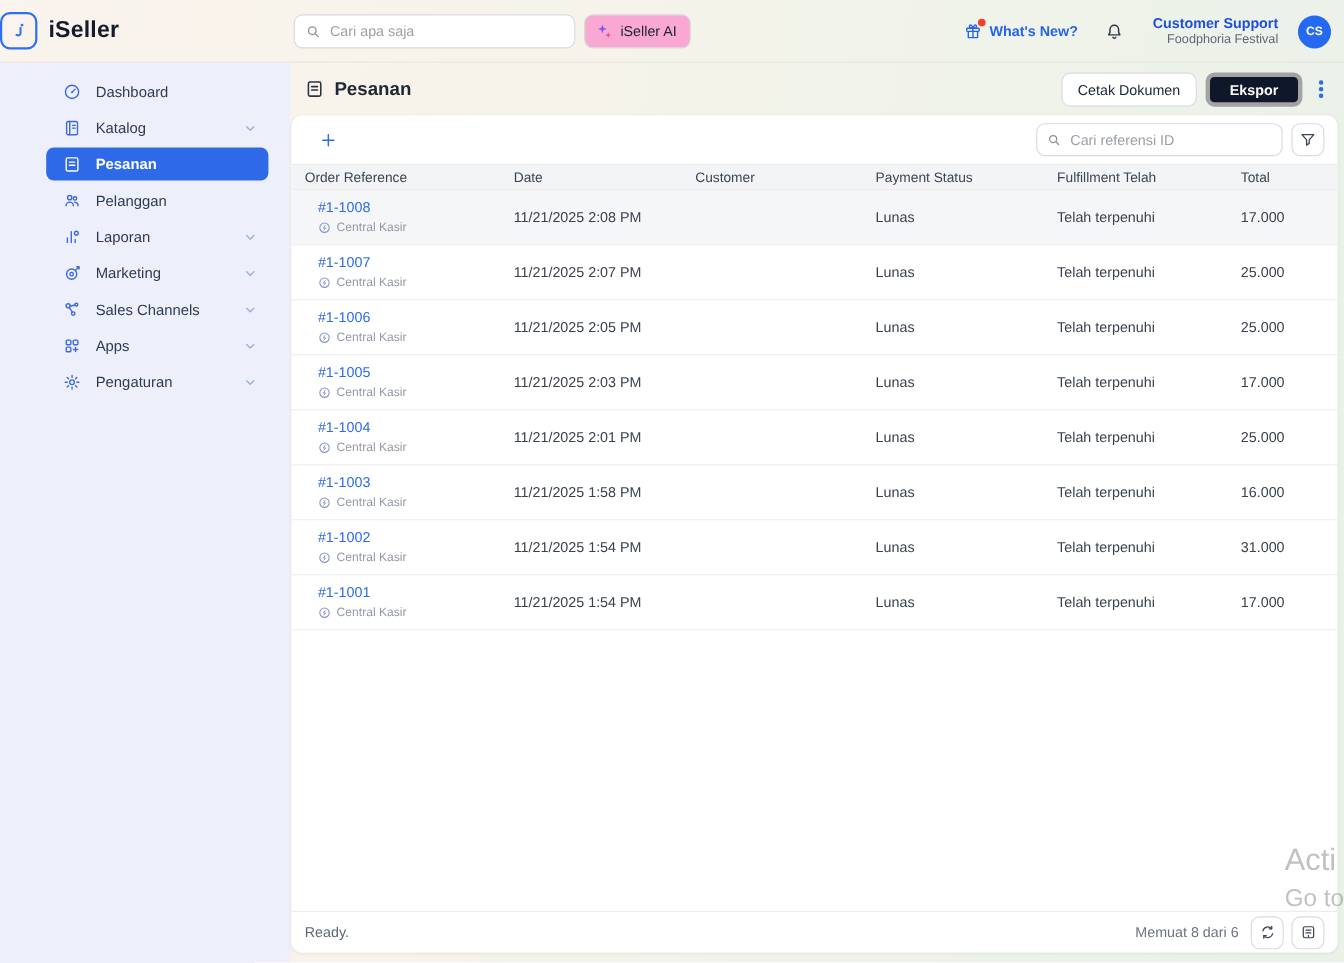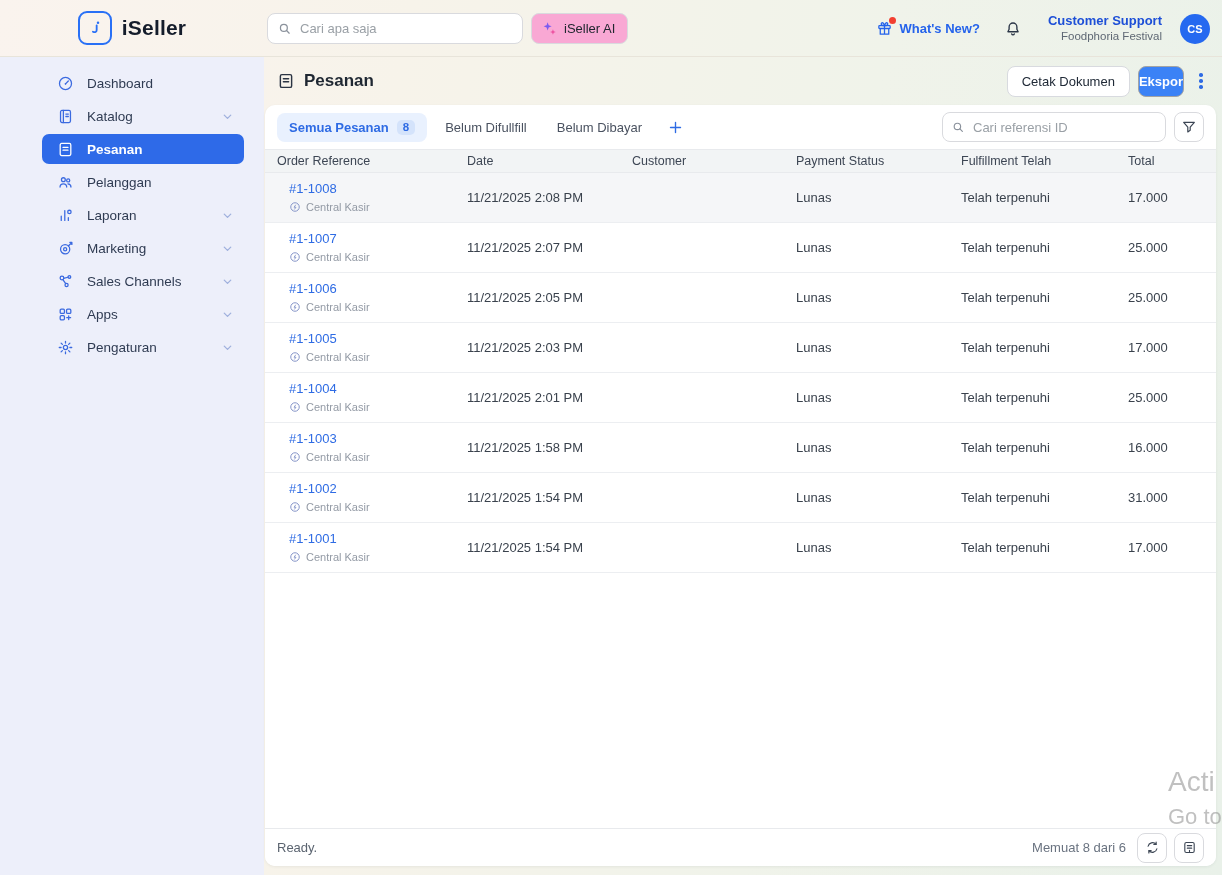--- a/index.html
+++ b/index.html
@@ -6,21 +6,21 @@
   html,body { width:1222px; height:875px; overflow:hidden; }
   body {
     font-family:"Liberation Sans", sans-serif;
     background:linear-gradient(100deg,#faf3ee 0%,#f7f3ea 30%,#f0f3ea 65%,#e9f1e9 100%);
     position:relative; color:#353c47;
   }
   svg { display:block; }
 
   
   .topbar { position:absolute; top:0; left:0; right:0; height:57px; border-bottom:1px solid #e8e4da; display:flex; align-items:center; }
-  .brand { width:264px; display:flex; align-items:center; justify-content:center; gap:10px; }
+  .brand { width:264px; display:flex; align-items:center; justify-content:flex-start; gap:10px; }
   .brand-badge { width:34px; height:34px; border:2.4px solid #2970f6; border-radius:9px; display:flex; align-items:center; justify-content:center; }
   .brand-name { font-size:21px; font-weight:700; color:#141c2b; letter-spacing:.2px; }
   .gsearch { position:absolute; left:267px; top:13px; width:256px; height:31px; }
   .gsearch input { width:100%; height:100%; border:1px solid #d9dade; border-radius:8px; background:#fff; padding:0 10px 0 32px; font-size:13px; font-family:inherit; color:#353c47; outline:none; }
   .gsearch input::placeholder { color:#9aa0a6; }
   .gsearch .mag { position:absolute; left:10px; top:8px; color:#8b929c; }
   .ai-btn { position:absolute; left:531px; top:13px; height:31px; padding:0 12px 0 10px; background:#f9a8d4; border:1px solid #d9dade; border-radius:8px; display:flex; align-items:center; gap:7px; font-size:13px; font-family:inherit; color:#20262f; cursor:pointer; }
   .topbar-right { position:absolute; right:12px; top:0; height:57px; display:flex; align-items:center; gap:18px; }
   .whats-new { display:flex; align-items:center; gap:7px; color:#2563eb; font-size:13px; font-weight:600; cursor:pointer; position:relative; }
   .gift-wrap { position:relative; }
@@ -40,21 +40,21 @@
   .side-item.active .s-ico { color:#fff; }
 
   
   .content { position:absolute; top:57px; left:264px; right:0; bottom:0; }
   .page-header { position:absolute; top:0; left:0; right:0; height:48px; display:flex; align-items:center; }
   .ph-title { display:flex; align-items:center; gap:9px; margin-left:13px; font-size:17px; font-weight:700; color:#1f2732; }
   .ph-title .t-ico { color:#2b3443; }
   .ph-actions { margin-left:auto; display:flex; align-items:center; gap:8px; margin-right:12px; }
   .btn { height:31px; border-radius:8px; font-size:13px; font-family:inherit; cursor:pointer; }
   .btn-light { background:#fff; border:1px solid #d8dadf; color:#202a37; padding:0 14px; }
-  .btn-primary { background:#3b82f6; border:1px solid #a3a3a3; color:#fff; padding:0 0; font-weight:600; }
+  .btn-primary { background:#0f172a; border:4px solid #a3a3a3; color:#fff; padding:0 18px; font-weight:600; }
   .kebab { width:18px; height:31px; display:flex; flex-direction:column; align-items:center; justify-content:center; gap:2.5px; cursor:pointer; background:none; border:none; }
   .kebab i { width:3.5px; height:3.5px; border-radius:50%; background:#2e6be4; }
 
   
   .card { position:absolute; left:1px; right:6px; top:48px; bottom:9px; background:#fff; border-radius:10px; box-shadow:0 1px 3px rgba(40,50,70,.07); overflow:hidden; }
   .toolbar { height:44px; display:flex; align-items:center; padding:0 12px; }
   .tab { display:flex; align-items:center; gap:8px; font-size:13px; color:#4a5260; padding:7px 12px; border-radius:8px; cursor:pointer; white-space:nowrap; }
   .tab.active { background:#e9f1fe; color:#2e6be4; font-weight:600; }
   .tab .badge { background:#d4e3fb; color:#2e6be4; font-size:11.5px; font-weight:600; border-radius:5px; padding:1.5px 6px; }
   .tab + .tab { margin-left:6px; }
@@ -281,32 +281,20 @@
       <button class="kebab" aria-label="more">
         <i></i>
           <i></i>
           <i></i>
       </button>
     </div>
   </div>
 
   <section class="card">
     <div class="toolbar">
-      <div id="tabs" style="display:flex;align-items:center;">
-          <div class="tab active">
-            <span>Semua Pesanan</span>
-            <span class="badge">8</span>
-          </div>
-          <div class="tab">
-            <span>Belum Difullfill</span>
-          </div>
-          <div class="tab">
-            <span>Belum Dibayar</span>
-          </div>
-        </div>
       <span class="tab-plus">
         <svg width="15" height="15" viewBox="0 0 24 24" fill="none" stroke="currentColor" stroke-width="2.2" stroke-linecap="round">
             <path d="M12 4v16M4 12h16"></path>
           </svg>
       </span>
       <div class="tb-right">
         <div class="lsearch">
           <span class="mag">
             <svg width="14" height="14" viewBox="0 0 24 24" fill="none" stroke="currentColor" stroke-width="2" stroke-linecap="round">
                 <circle cx="11" cy="11" r="5.5"></circle>

